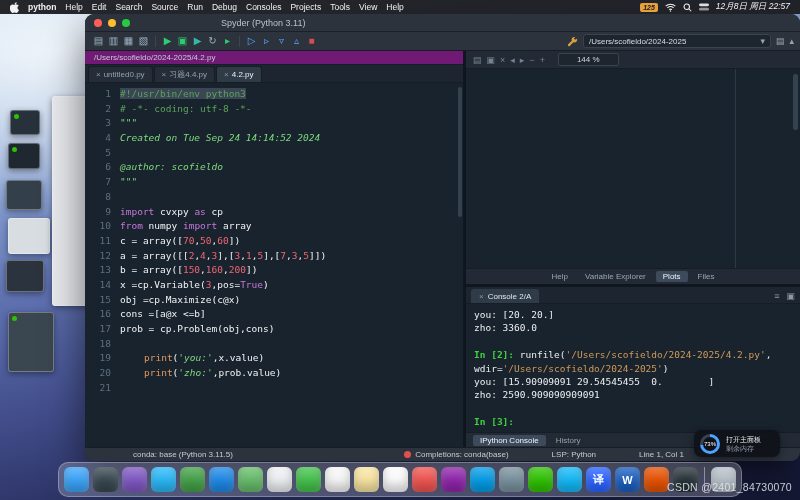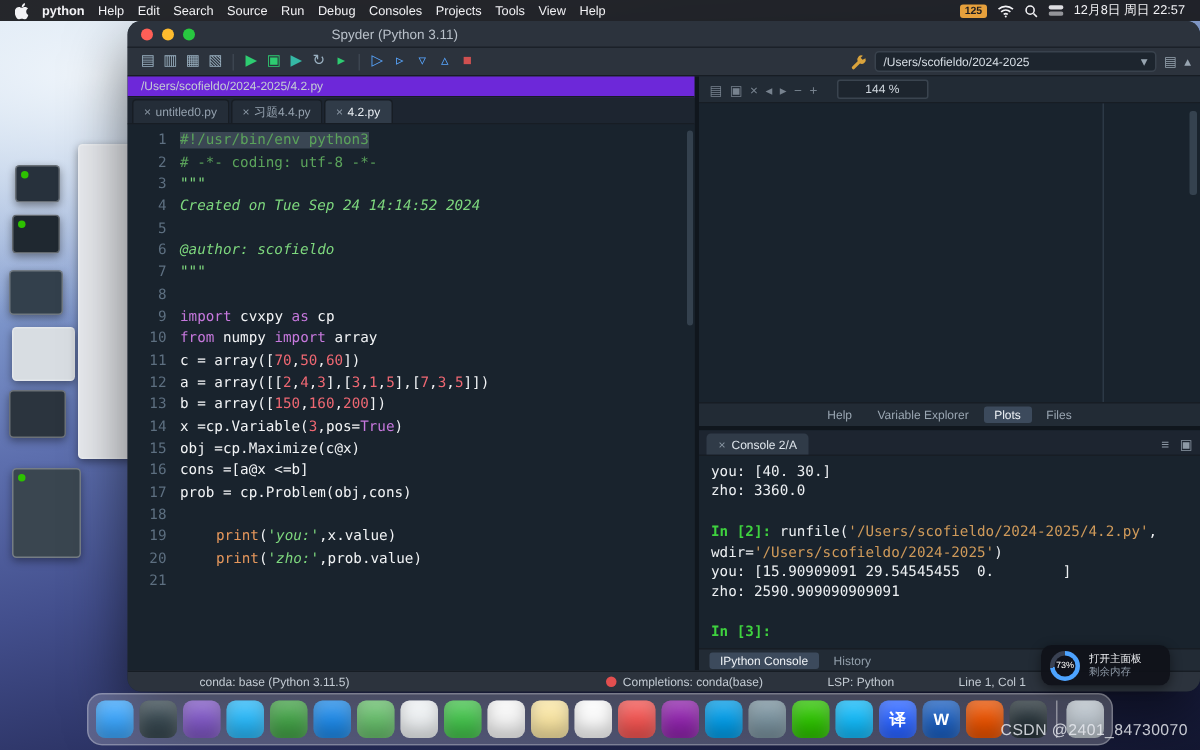--- a/index.html
+++ b/index.html
@@ -8,21 +8,21 @@
     background:
       radial-gradient(120% 80% at 8% 10%, rgba(242,247,252,.95), rgba(242,247,252,0) 42%),
       linear-gradient(168deg,#cadded 0%,#a9c1e0 14%,#8099cd 30%,#5d6fae 46%,#434f8d 62%,#2b3263 78%,#1a1f44 92%,#141833 100%);}
   
   .menubar{position:absolute;top:0;left:0;right:0;height:14px;background:rgba(26,27,32,.95);
     display:flex;align-items:center;gap:9px;padding:0 10px;box-sizing:border-box;z-index:50;
     color:#f2f2f5;font-size:8.5px;}
   .appname{font-weight:bold;}
   .menus{display:flex;gap:9px;}
   .menu-item{white-space:nowrap;}
-  .mb-right{margin-left:auto;display:flex;align-items:center;gap:7px;}
+  .mb-right{margin-left:auto;display:flex;align-items:center;gap:7px;font-style:italic;}
   .battery-chip{background:#e6a03c;color:#1d1d22;font-size:7px;font-weight:bold;
     padding:0 3px;border-radius:2px;line-height:9px;}
   .clock{white-space:nowrap;}
   
   .thumb{position:absolute;border-radius:3px;z-index:5;border:1px solid rgba(255,255,255,.3);
     box-shadow:0 2px 6px rgba(0,0,0,.4);}
   .thumb .dot{position:absolute;left:3px;top:3px;width:5px;height:5px;border-radius:50%;}
   
   .window{position:absolute;left:85px;top:14px;width:715px;height:447px;background:#222b35;
     border-radius:9px;overflow:hidden;z-index:10;box-shadow:0 18px 40px rgba(0,0,0,.55);}
@@ -35,21 +35,21 @@
     border-bottom:1px solid #171d24;gap:1px;}
   .tb-ic{font-size:10px;width:15px;text-align:center;line-height:16px;}
   .tb-sep{width:1px;height:11px;background:#3c4550;margin:0 4px;}
   .tb-right{margin-left:auto;display:flex;align-items:center;gap:5px;}
   .pathbox{width:176px;height:12px;background:#1d252e;border:1px solid #39424d;border-radius:3px;
     color:#d6dde4;font-size:8px;display:flex;align-items:center;justify-content:space-between;padding:0 5px;}
   .tb-mini{color:#98a5b1;font-size:9px;}
   
   .content{position:absolute;top:37px;bottom:14px;left:0;right:0;display:flex;}
   .editor-panel{width:378px;flex:none;display:flex;flex-direction:column;border-right:3px solid #10161d;}
-  .breadcrumb{height:13px;line-height:13px;background:#6d28d9;color:#c4ccd4;font-size:8px;
+  .breadcrumb{height:13px;line-height:13px;background:#701a75;color:#c4ccd4;font-size:8px;
     padding:0 9px;border-bottom:1px solid #171d24;white-space:nowrap;}
   .ed-tabs{height:17px;background:#1d2530;display:flex;align-items:flex-end;border-bottom:1px solid #171d24;padding-left:3px;}
   .ed-tab{height:15px;display:flex;align-items:center;gap:3px;padding:0 7px;font-size:8px;color:#94a1ae;
     background:#242d38;border:1px solid #171d24;border-bottom:none;border-radius:3px 3px 0 0;margin-right:1px;white-space:nowrap;}
   .ed-tab.active{background:#303b48;color:#e9eef3;}
   .tab-x{color:#8b98a5;}
   .code-area{flex:1;position:relative;background:#19232d;overflow:hidden;padding-top:4px;
     font-family:"DejaVu Sans Mono",monospace;font-size:9.5px;}
   .code-line{display:flex;height:14.7px;line-height:14.7px;white-space:pre;}
   .ln{width:26px;flex:none;text-align:right;padding-right:9px;color:#5d6f80;}
@@ -302,21 +302,21 @@
             <div class="console-tab">
               <span class="tab-x">×</span>
               <span>Console 2/A</span>
             </div>
             <div class="console-icons">
               <span>≡</span>
               <span>▣</span>
             </div>
           </div>
           <div class="console-output">
-              <div class="c-line"><span class="c-out">you: [40. 30.]</span></div>
+              <div class="c-line"><span class="c-out">you: [20. 20.]</span></div>
               <div class="c-line"><span class="c-out">zho: 3360.0</span></div>
               <div class="c-line">&nbsp;</div>
               <div class="c-line"><span class="c-in">In [2]: </span><span class="c-code">runfile(</span><span class="c-str">'/Users/scofieldo/2024-2025/4.2.py'</span><span class="c-code">,</span></div>
               <div class="c-line"><span class="c-code">wdir=</span><span class="c-str">'/Users/scofieldo/2024-2025'</span><span class="c-code">)</span></div>
               <div class="c-line"><span class="c-out">you: [15.90909091 29.54545455  0.        ]</span></div>
               <div class="c-line"><span class="c-out">zho: 2590.909090909091</span></div>
               <div class="c-line">&nbsp;</div>
               <div class="c-line"><span class="c-in">In [3]:</span></div>
             </div>
           <div class="console-bottom-tabs">

